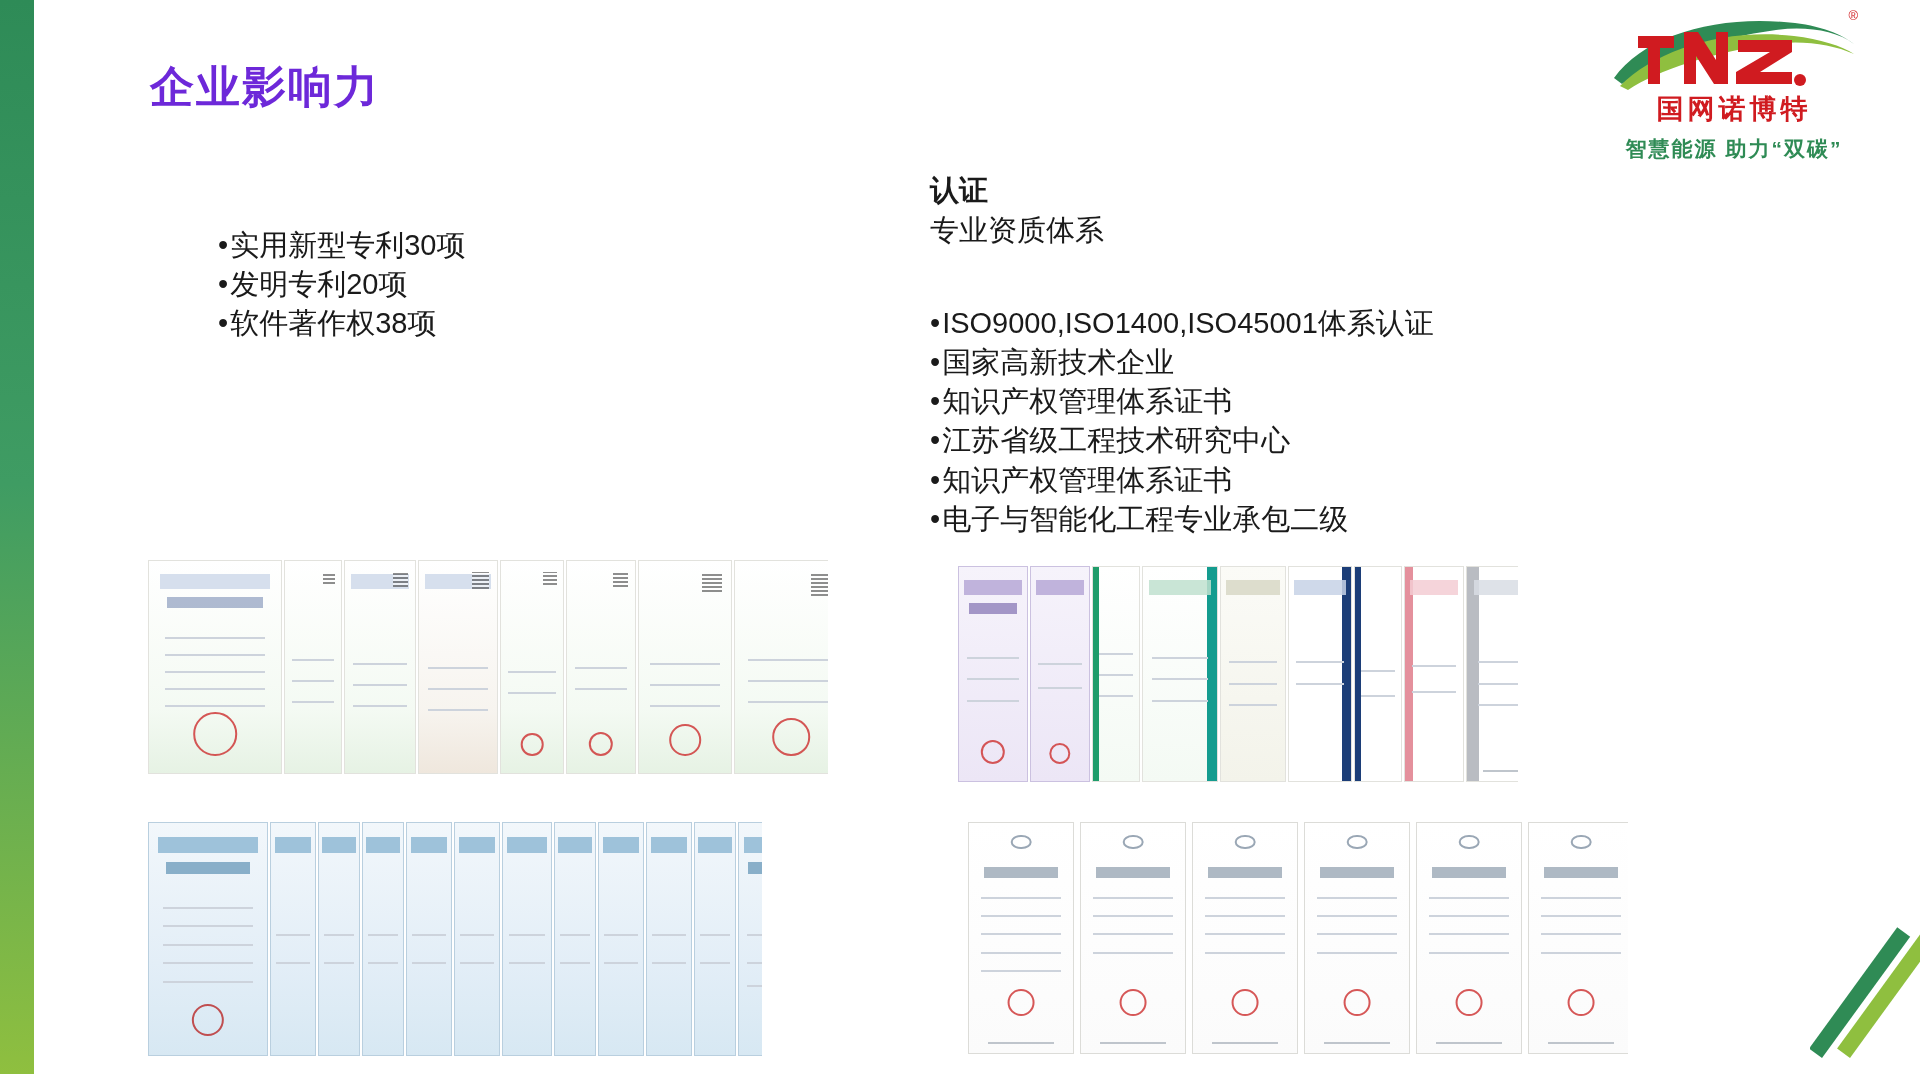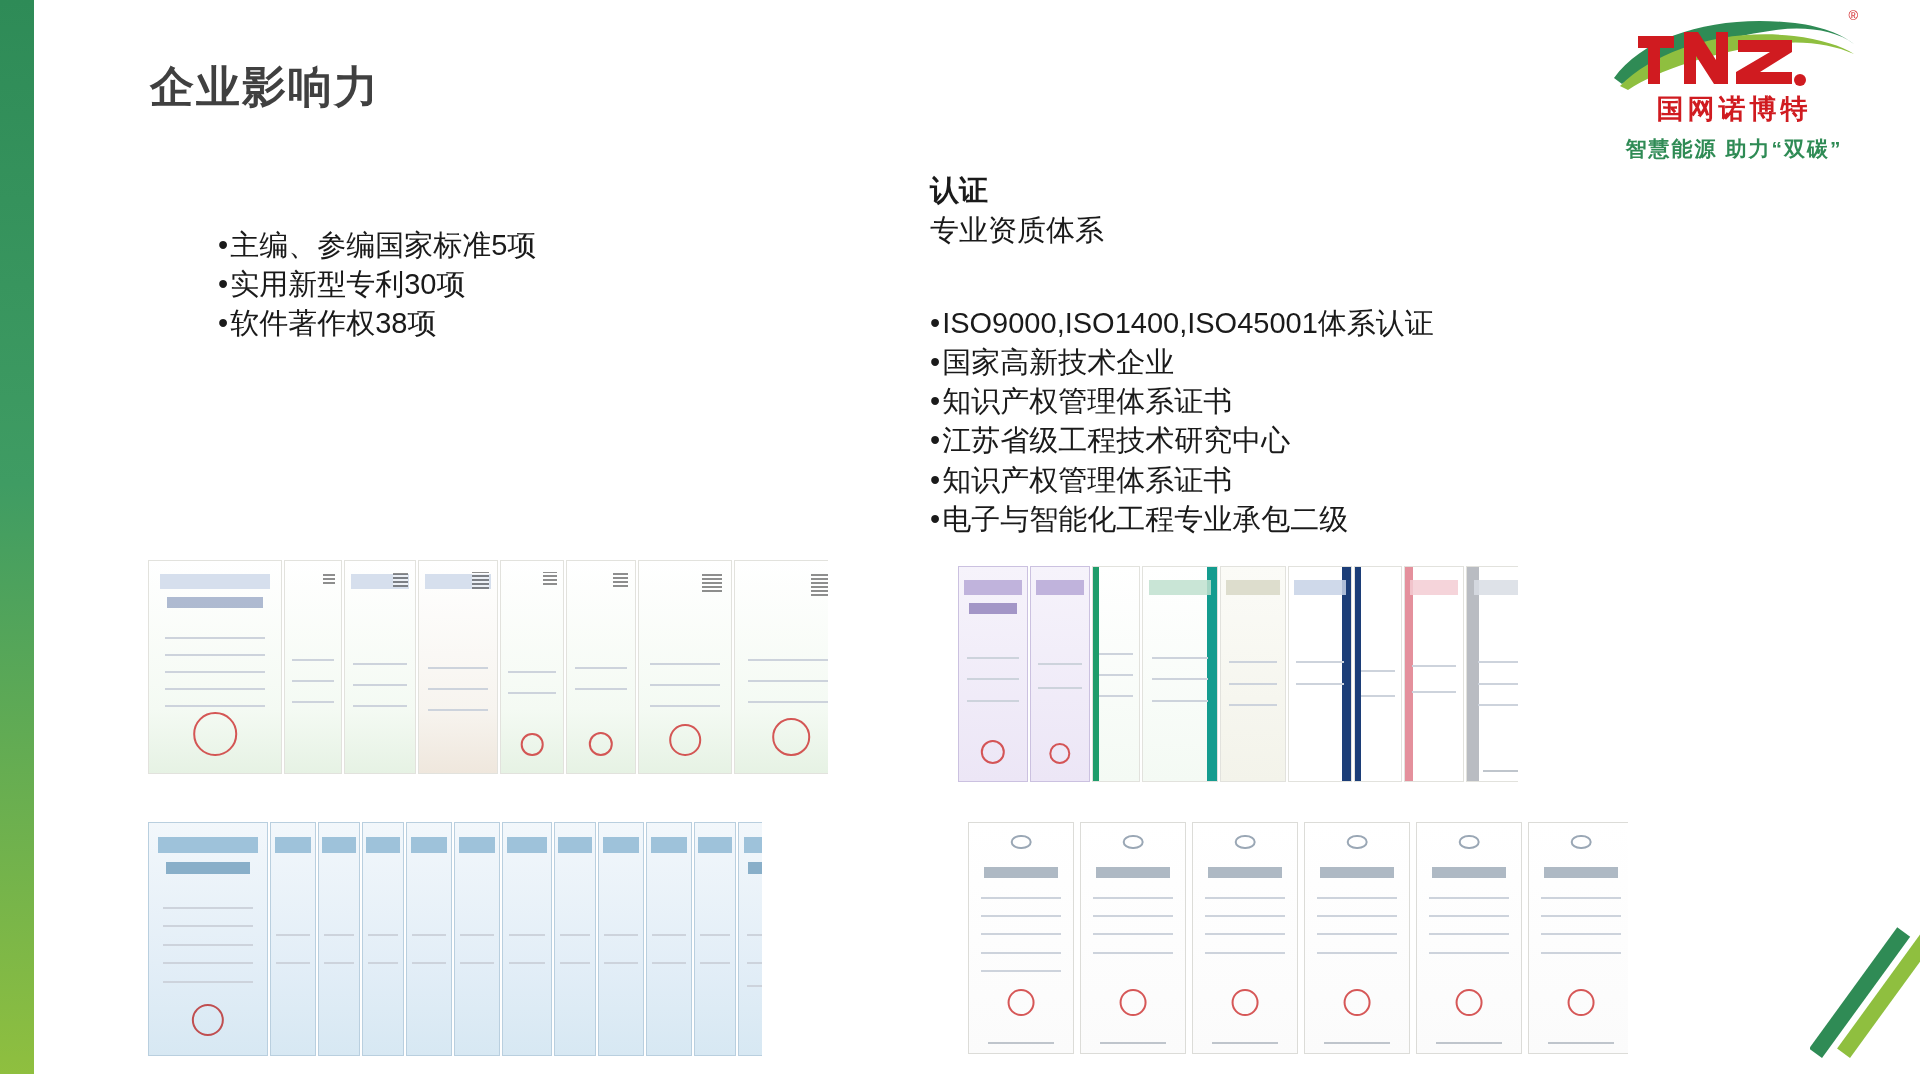--- a/index.html
+++ b/index.html
@@ -82,21 +82,21 @@
     white-space: nowrap;
   }
 
   
   .page-title {
     position: absolute;
     left: 150px;
     top: 58px;
     font-size: 44px;
     font-weight: bold;
-    color: #404040;
+    color: #6d28d9;
     letter-spacing: 2px;
   }
 
   
   .col {
     position: absolute;
     top: 172px;
   }
   .col-left  { left: 218px; width: 520px; }
   .col-right { left: 930px; width: 700px; }
@@ -238,22 +238,22 @@
     <span class="logo-reg">®</span>
   </div>
   <div class="logo-cn">国网诺博特</div>
   <div class="logo-sub">智慧能源 助力“双碳”</div>
 </div>
 
 <div class="page-title">企业影响力</div>
 
 <div class="col col-left">
   <ul class="bullets">
-    <li>主编、参编国家标准5项</li>
     <li>实用新型专利30项</li>
+    <li>发明专利20项</li>
     <li>软件著作权38项</li>
   </ul>
 </div>
 
 <div class="col col-right">
   <div class="col-head">认证</div>
   <div class="col-sub">专业资质体系</div>
   <ul class="bullets">
     <li>ISO9000,ISO1400,ISO45001体系认证</li>
     <li>国家高新技术企业</li>

